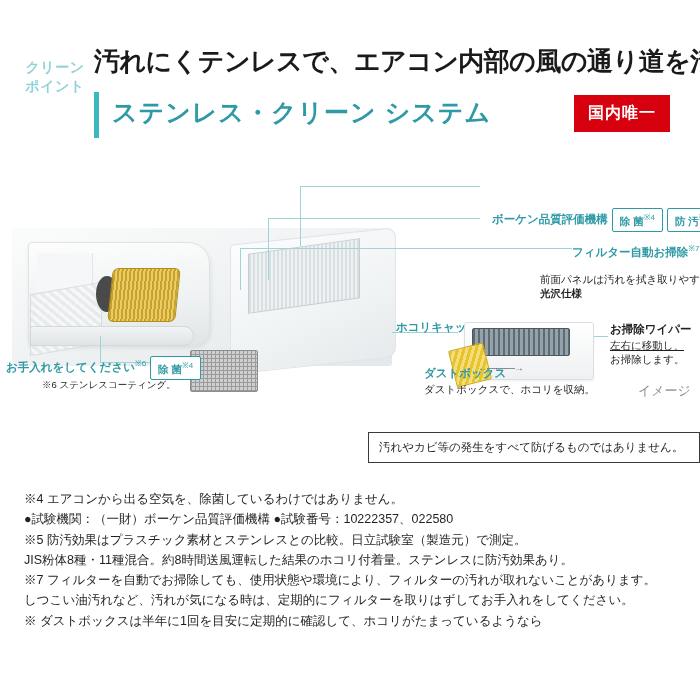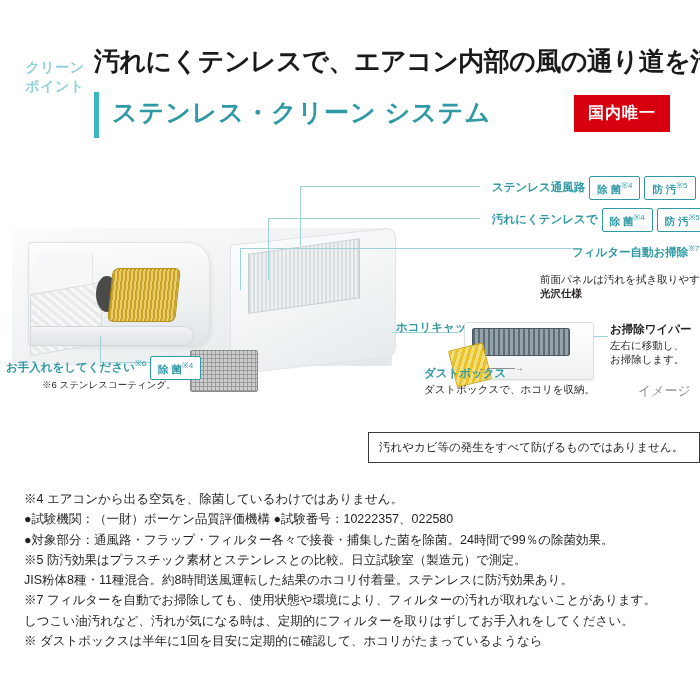--- a/index.html
+++ b/index.html
@@ -353,26 +353,23 @@
     <div class="line line-v" style="left:300px; top:36px; height:60px;"></div>
     <div class="line line-h" style="left:268px; top:68px; width:212px;"></div>
     <div class="line line-v" style="left:268px; top:68px; height:62px;"></div>
     <div class="line line-h" style="left:240px; top:98px; width:332px;"></div>
     <div class="line line-v" style="left:240px; top:98px; height:42px;"></div>
     <div class="line line-h" style="left:100px; top:212px; width:96px;"></div>
     <div class="line line-v" style="left:100px; top:186px; height:26px;"></div>
     <div class="line line-h" style="left:392px; top:182px; width:66px;"></div>
     <div class="line line-h" style="left:592px; top:186px; width:16px;"></div>
 
-    <div class="lbl" style="left:492px; top:26px;">
-      <span>ステンレス通風路</span><span class="pill"><span>除 菌</span><span class="note-small">※4</span></span><span class="pill"><span>防 汚</span><span class="note-small">※5</span></span>
-    </div>
 
     <div class="lbl" style="left:492px; top:58px;">
-      <span>汚れにくテンレスで</span><span class="pill"><span>除 菌</span><span class="note-small">※4</span></span><span class="pill"><span>防 汚</span><span class="note-small">※5</span></span>
+      <span>ボーケン品質評価機構</span><span class="pill"><span>除 菌</span><span class="note-small">※4</span></span><span class="pill"><span>防 汚</span><span class="note-small">※5</span></span>
     </div>
 
     <div class="lbl" style="left:572px; top:92px;">
       <span>フィルター自動お掃除</span><span class="note-small">※7</span>
     </div>
 
     <div class="plain-text" style="left:540px; top:122px;">前面パネルは汚れを拭き取りやすい</div>
     <div class="plain-text" style="left:540px; top:136px; font-weight:bold;">光沢仕様</div>
 
     <div class="lbl" style="left:6px; top:206px;">
@@ -381,35 +378,34 @@
     <div class="plain-text" style="left:42px; top:228px; font-size:9.5px;">※6 ステンレスコーティング。</div>
 
     <div class="lbl" style="left:396px; top:170px;">ホコリキャッチャー</div>
 
     <div class="catcher-box"></div>
     <div class="catcher-inner"></div>
     <div class="dustbox-icon"></div>
     <div class="arrow-lr">←———→</div>
 
     <div class="lbl dark" style="left:610px; top:172px;">お掃除ワイパー</div>
-    <div class="plain-text" style="left:610px; top:188px;">左右に移動し、</div>
+    <div class="plain-text" style="left:610px; top:188px;text-decoration:underline;">左右に移動し、</div>
     <div class="plain-text" style="left:610px; top:202px;">お掃除します。</div>
 
     <div class="lbl" style="left:424px; top:216px;">ダストボックス</div>
     <div class="plain-text" style="left:424px; top:232px;">ダストボックスで、ホコリを収納。</div>
 
     <div class="image-note">イメージ</div>
   </div>
 
   <div class="disclaimer">汚れやカビ等の発生をすべて防げるものではありません。</div>
 
   <div class="notes">
     <p>※4 エアコンから出る空気を、除菌しているわけではありません。</p>
     <p>●試験機関：（一財）ボーケン品質評価機構 ●試験番号：10222357、022580</p>
-    <p>●対象部分：通風路・フラップ・フィルター各々で接飬・捕集した菌を除菌。24時間で99％の除菌効果。</p>
     <p>※5 防汚効果はプラスチック素材とステンレスとの比較。日立試験室（製造元）で測定。</p>
     <p>JIS粉体8種・11種混合。約8時間送風運転した結果のホコリ付着量。ステンレスに防汚効果あり。</p>
     <p>※7 フィルターを自動でお掃除しても、使用状態や環境により、フィルターの汚れが取れないことがあります。</p>
     <p>しつこい油汚れなど、汚れが気になる時は、定期的にフィルターを取りはずしてお手入れをしてください。</p>
     <p>※ ダストボックスは半年に1回を目安に定期的に確認して、ホコリがたまっているようなら</p>
   </div>
 
 </div>
 
 </body></html>

